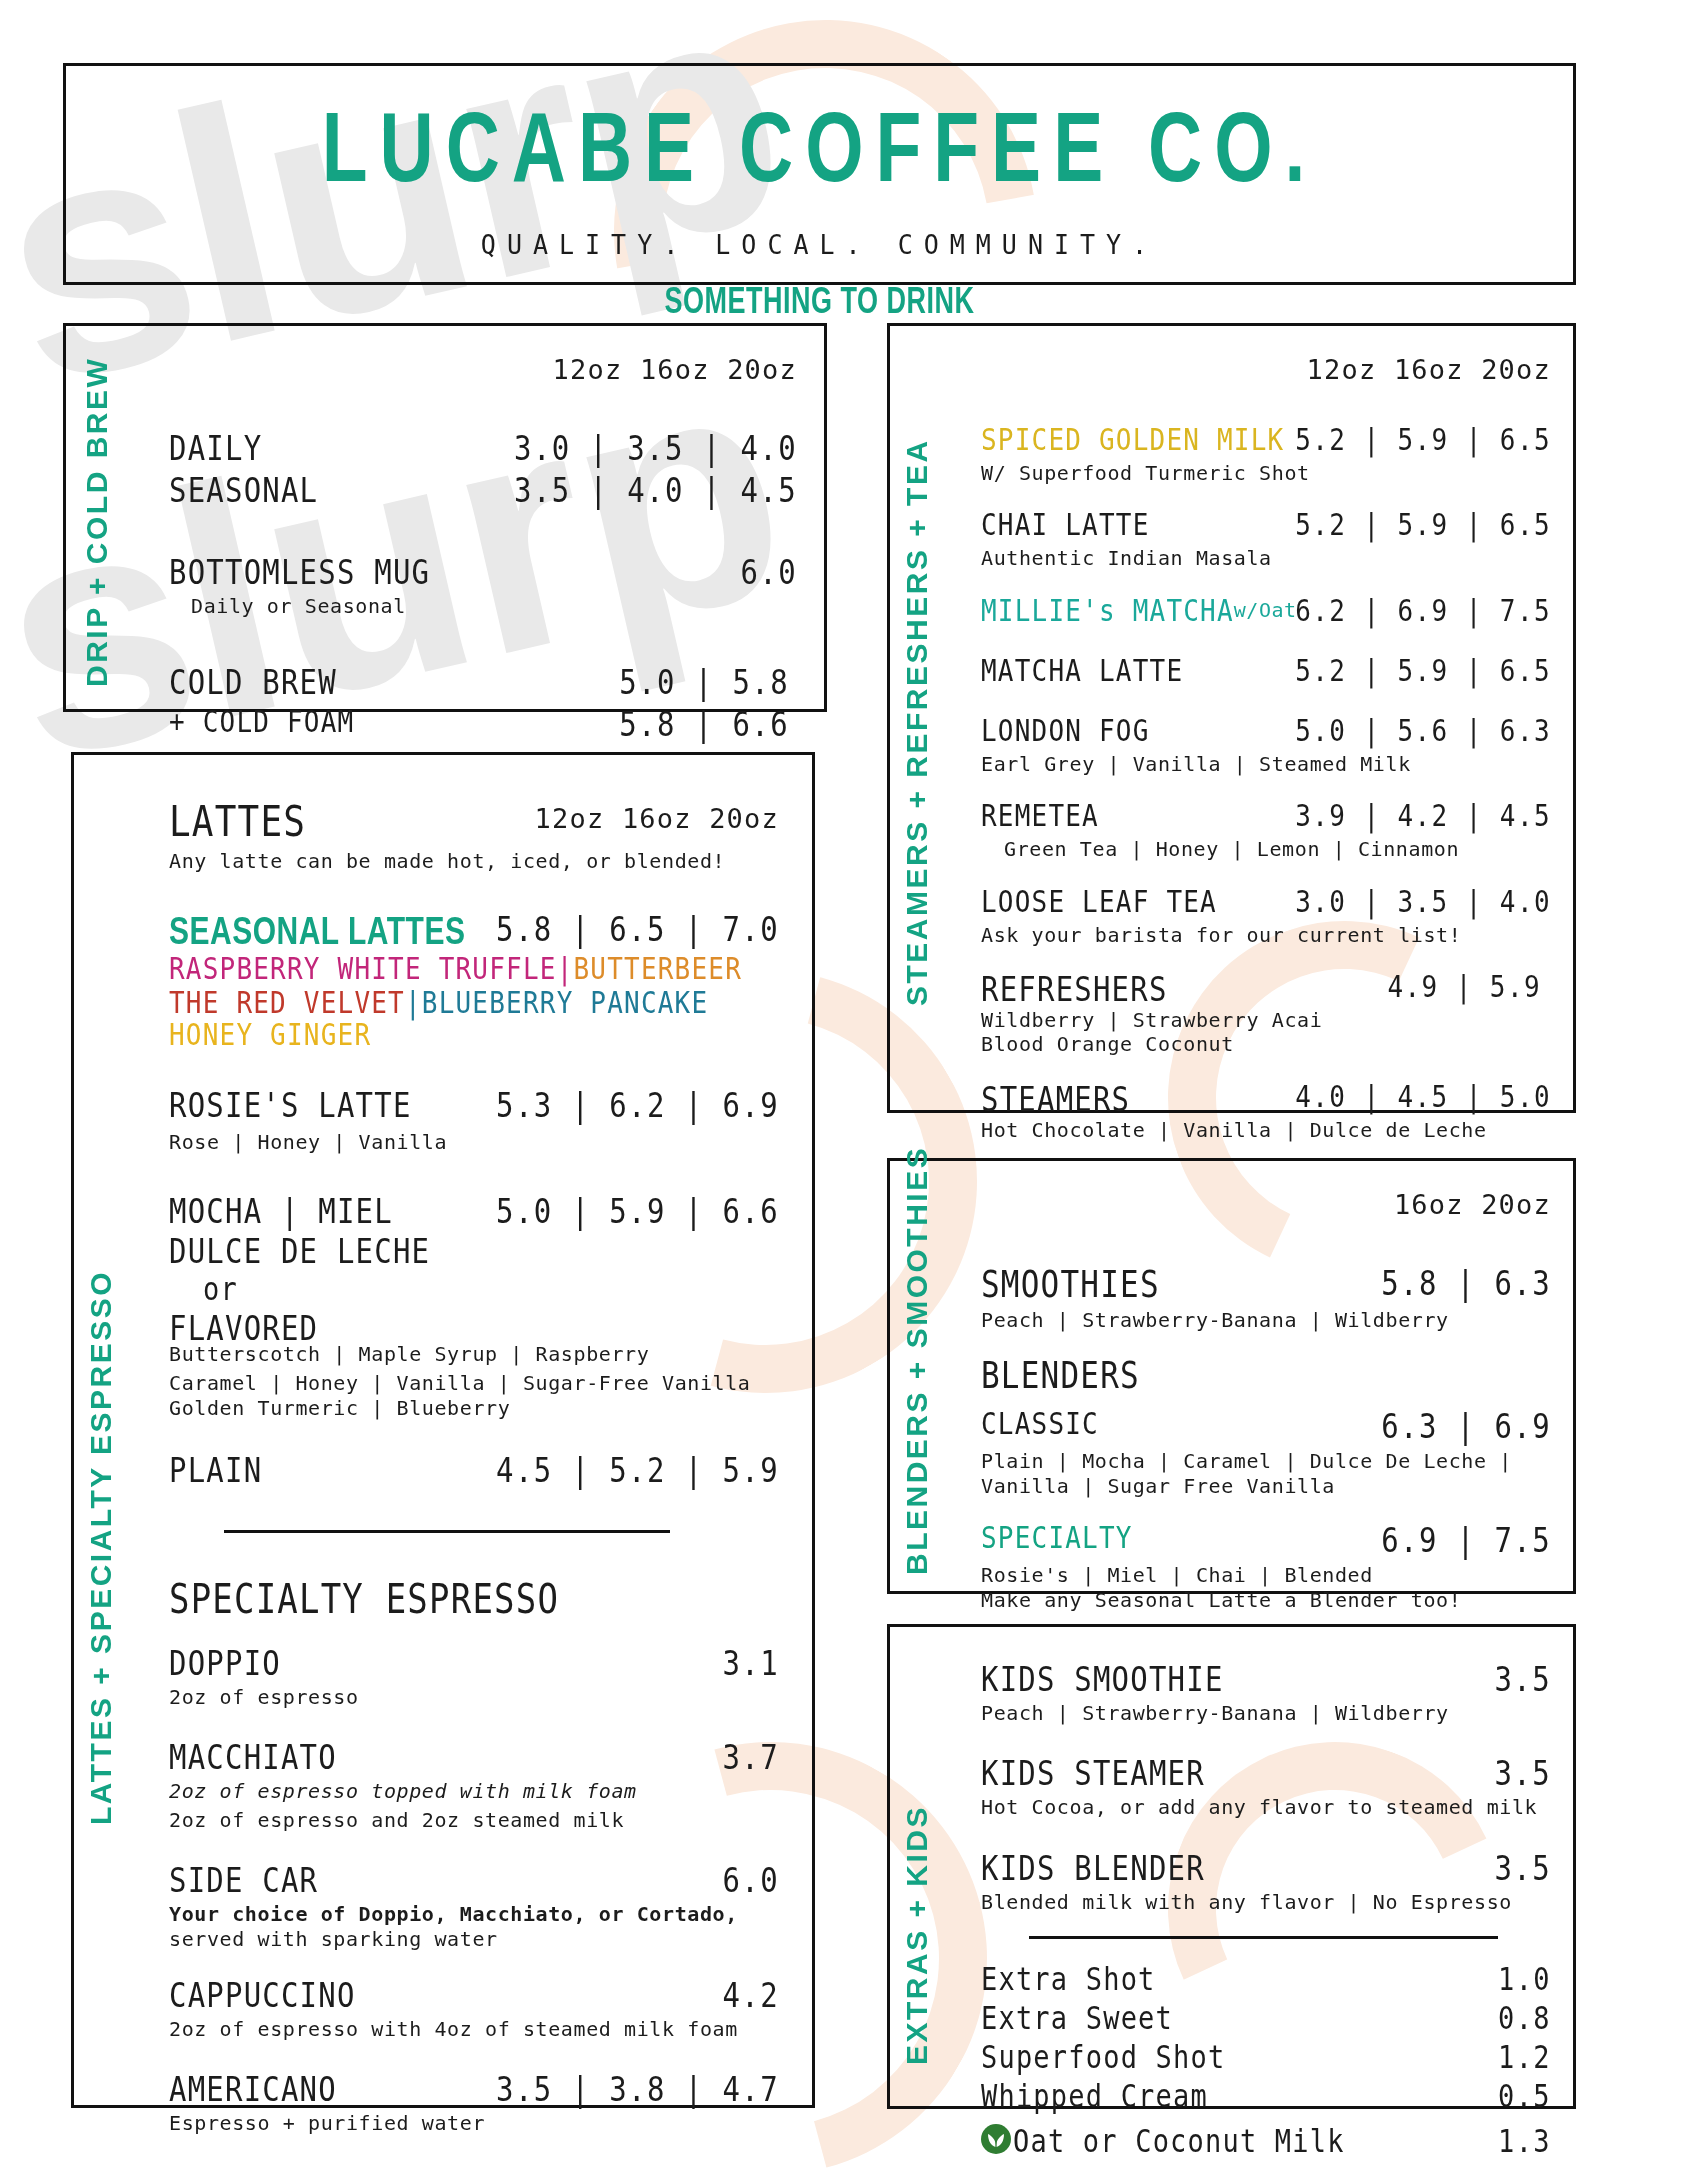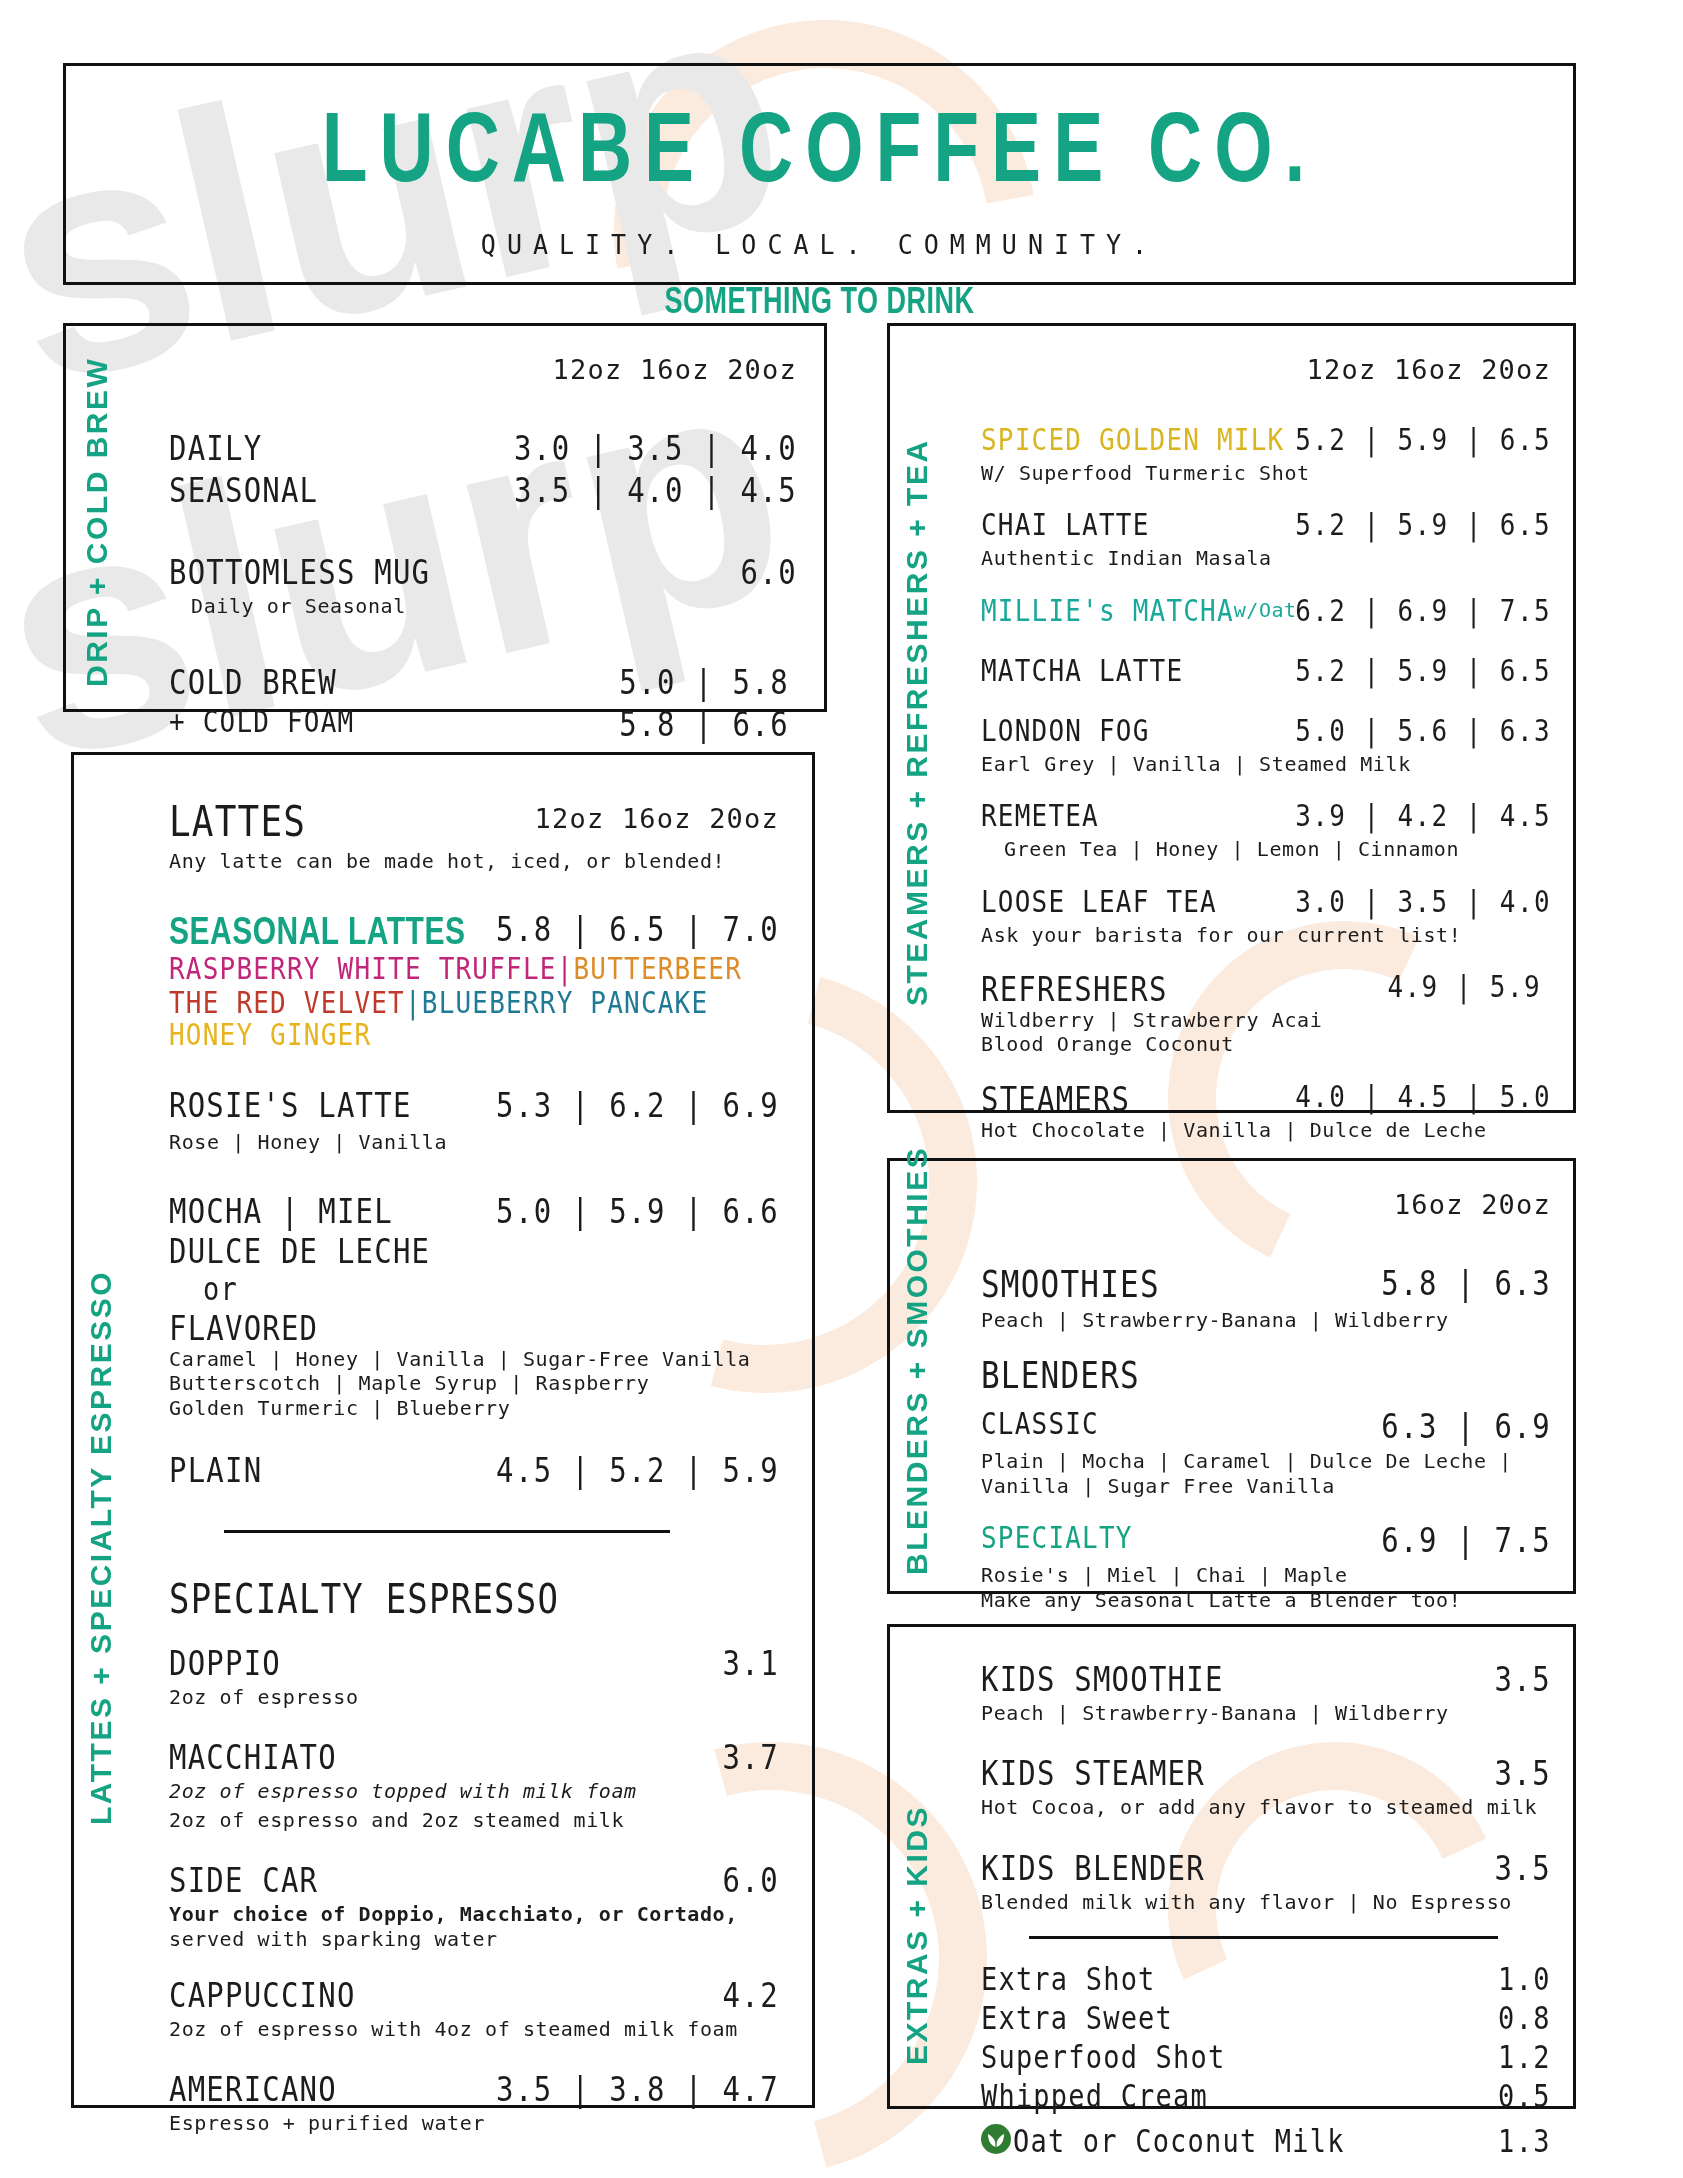--- a/index.html
+++ b/index.html
@@ -244,22 +244,22 @@
       </div>
       <div class="desc" style="margin-top:5px;">Rose | Honey | Vanilla</div>
 
       <div class="row" style="margin-top:36px;height:36px;">
         <span class="nm">MOCHA | MIEL</span>
         <span class="pr">5.0 | 5.9 | 6.6</span>
       </div>
       <div class="nm" style="display:block;margin-top:4px;">DULCE DE LECHE</div>
       <div class="nm" style="display:block;margin-top:6px;margin-left:34px;font-size:27px;">or</div>
       <div class="nm" style="display:block;margin-top:6px;">FLAVORED</div>
+      <div class="desc">Butterscotch | Maple Syrup | Raspberry</div>
       <div class="desc" style="margin-top:5px;">Caramel | Honey | Vanilla | Sugar-Free Vanilla</div>
-      <div class="desc">Butterscotch | Maple Syrup | Raspberry</div>
       <div class="desc">Golden Turmeric | Blueberry</div>
 
       <div class="row" style="margin-top:30px;height:40px;">
         <span class="nm">PLAIN</span>
         <span class="pr">4.5 | 5.2 | 5.9</span>
       </div>
 
       <div class="hr" style="margin:40px 109px 0 55px;"></div>
 
       <div class="nm" style="display:block;margin-top:42px;font-size:34px;">SPECIALTY ESPRESSO</div>
@@ -382,21 +382,21 @@
         <span class="nm sm">CLASSIC</span>
         <span class="pr">6.3 | 6.9</span>
       </div>
       <div class="desc" style="margin-top:5px;">Plain | Mocha | Caramel | Dulce De Leche |</div>
       <div class="desc">Vanilla | Sugar Free Vanilla</div>
 
       <div class="row" style="margin-top:22px;height:38px;">
         <span class="nm sm teal">SPECIALTY</span>
         <span class="pr">6.9 | 7.5</span>
       </div>
-      <div class="desc" style="margin-top:5px;">Rosie's | Miel | Chai | Maple</div>
+      <div class="desc" style="margin-top:5px;">Rosie's | Miel | Chai | Blended</div>
       <div class="desc">Make any Seasonal Latte a Blender too!</div>
     </div>
   </div>
 
   <div class="box" style="left:887px;top:1624px;width:689px;height:485px;">
     <div class="vlabel" style="left:10px;top:149px;height:317px;font-size:30px;">EXTRAS + KIDS</div>
 
     <div class="body" style="left:91px;top:32px;width:570px;">
       <div class="row" style="height:38px;">
         <span class="nm sm" style="font-size:29px;">KIDS SMOOTHIE</span>

